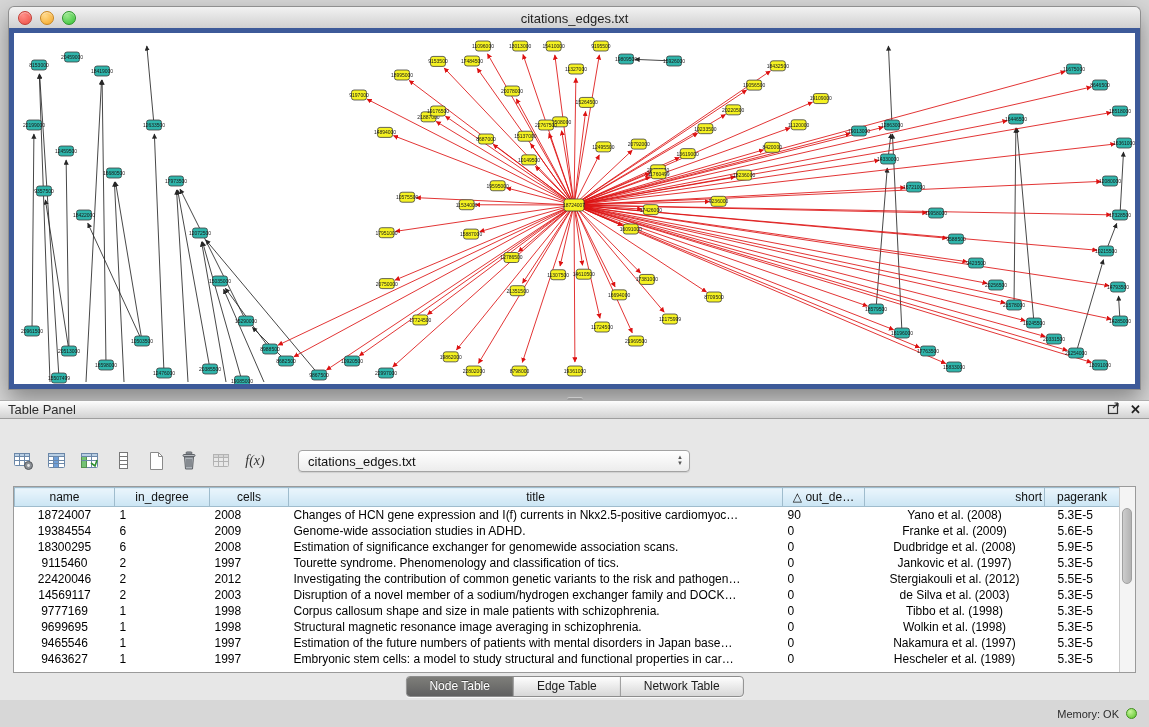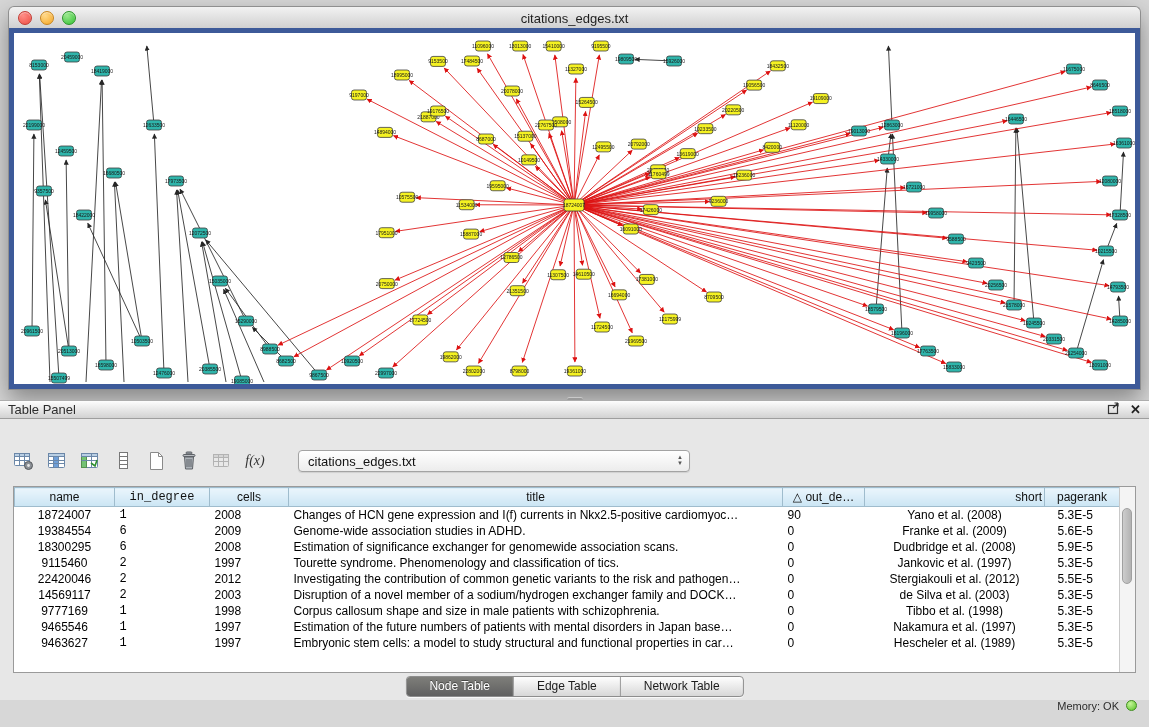--- a/index.html
+++ b/index.html
@@ -89,21 +89,21 @@
   .datatable th{
     background:linear-gradient(#eaf5fc,#cbe5f4);
     border:1px solid #9fbccd;
     font-weight:normal;font-size:12px;color:#111;
     height:18px;padding:0 2px;white-space:nowrap;overflow:hidden;text-align:center;
   }
   .datatable td{
     font-size:12px;color:#000;height:16px;line-height:16px;
     padding:0 5px;white-space:nowrap;overflow:hidden;text-overflow:clip;
   }
-  .datatable .c0{width:95px;text-align:center;} .datatable .c1{width:90px;font-family:Liberation Mono, monospace;} .datatable .c2{width:74px;}
+  .datatable .c0{width:95px;text-align:center;} .datatable .c1{width:90px;} .datatable .c2{width:74px;}
   .datatable .c3{width:489px;} .datatable .c4{width:77px;} .datatable .c5{width:175px;text-align:right;}
   .datatable .c6{width:auto;}
   .datatable td.c5{text-align:center;}
   .datatable td.c6{padding-left:13px;}
   .vscroll{
     position:absolute;right:0;top:0;bottom:0;width:15px;
     background:#f4f4f4;border-left:1px solid #c9c9c9;
   }
   .vthumb{
     position:absolute;left:2px;top:21px;width:10px;height:76px;border-radius:5px;
@@ -122,21 +122,21 @@
   }
   .tab:last-child{border-right:none;}
   .tab.selected{
     background:linear-gradient(#7e7e7a,#606060);color:#fff;
     text-shadow:0 -1px 0 rgba(0,0,0,.4);
   }
 
   
   .statusbar{
     position:absolute;left:0;top:700px;width:100%;height:27px;
-    display:flex;justify-content:flex-end;
+    display:flex;align-items:center;justify-content:flex-end;
     padding-right:12px;box-sizing:border-box;gap:7px;
   }
   .mem-label{font-size:11px;color:#2c2c2c;}
   .mem-led{
     width:11px;height:11px;border-radius:50%;
     background:radial-gradient(circle at 35% 30%,#c7f59a,#57c227);
     border:1px solid #3f8f1d;box-sizing:border-box;
   }
 </style>
 </head>
@@ -681,20 +681,29 @@
             <tr>
               <td class="c0">9777169</td>
               <td class="c1">1</td>
               <td class="c2">1998</td>
               <td class="c3">Corpus callosum shape and size in male patients with schizophrenia.</td>
               <td class="c4">0</td>
               <td class="c5">Tibbo et al. (1998)</td>
               <td class="c6">5.3E-5</td>
             </tr>
             <tr>
+              <td class="c0">9699695</td>
+              <td class="c1">1</td>
+              <td class="c2">1998</td>
+              <td class="c3">Structural magnetic resonance image averaging in schizophrenia.</td>
+              <td class="c4">0</td>
+              <td class="c5">Wolkin et al. (1998)</td>
+              <td class="c6">5.3E-5</td>
+            </tr>
+            <tr>
               <td class="c0">9465546</td>
               <td class="c1">1</td>
               <td class="c2">1997</td>
               <td class="c3">Estimation of the future numbers of patients with mental disorders in Japan base…</td>
               <td class="c4">0</td>
               <td class="c5">Nakamura et al. (1997)</td>
               <td class="c6">5.3E-5</td>
             </tr>
             <tr>
               <td class="c0">9463627</td>

